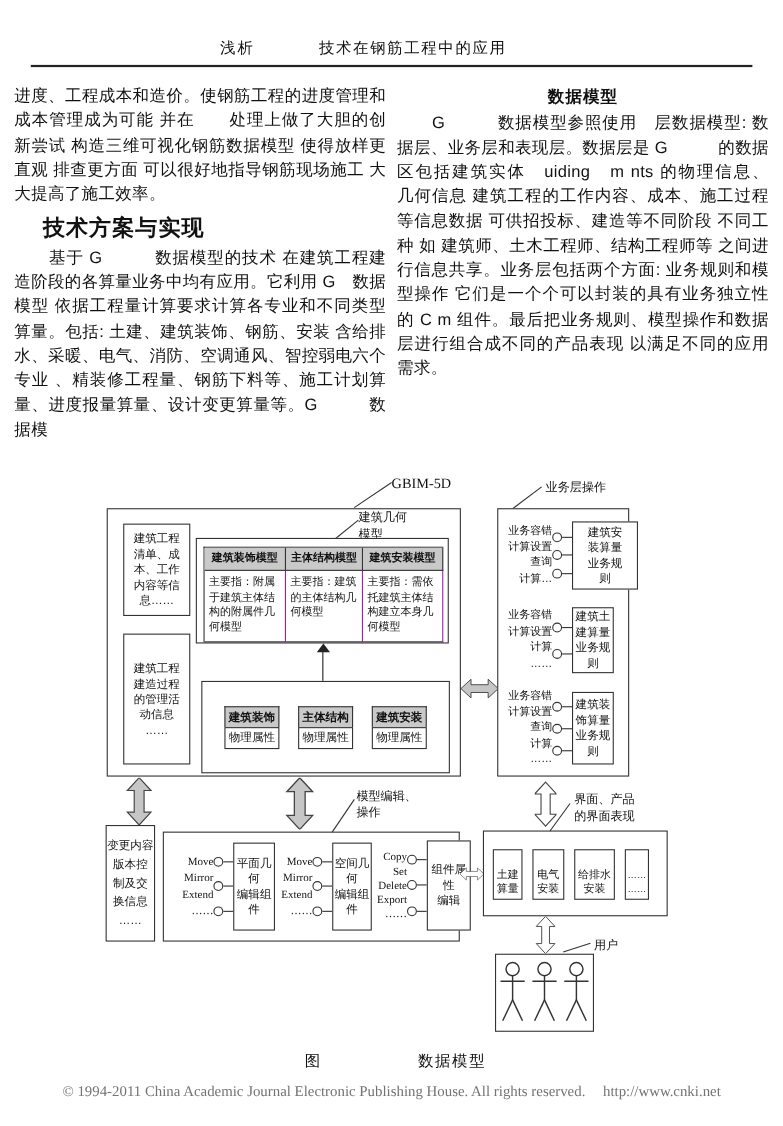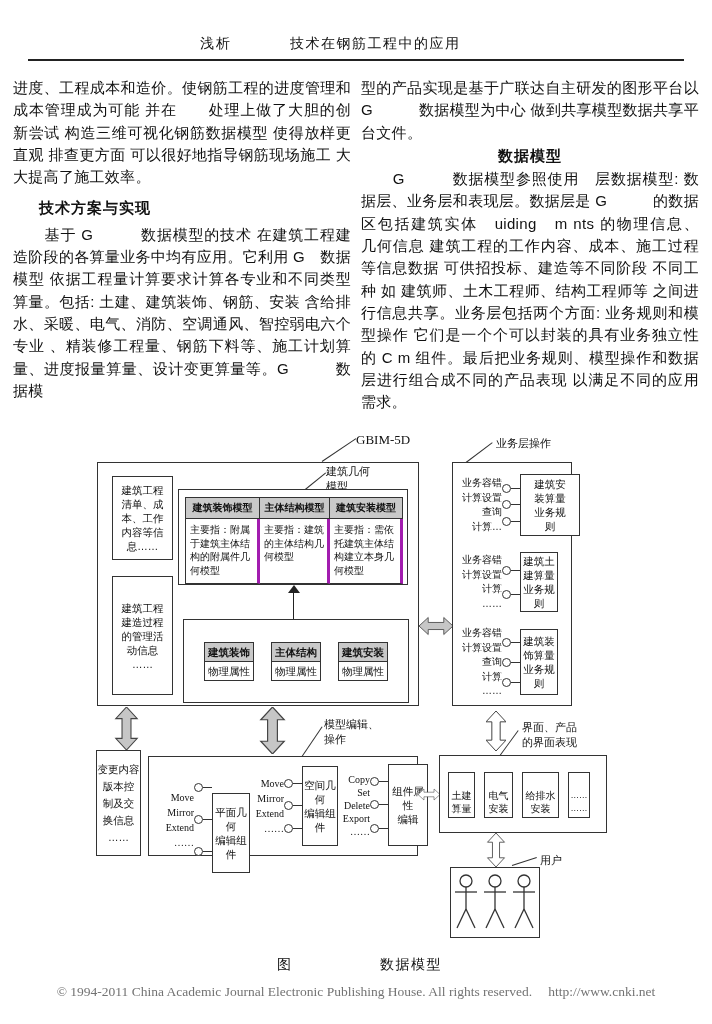--- a/index.html
+++ b/index.html
@@ -9,38 +9,38 @@
 
   
   .hdr-topic{position:absolute;left:200px;top:35px;font-size:14px;letter-spacing:2px;}
   .hdr-title{position:absolute;left:290px;top:35px;font-size:14px;letter-spacing:1.5px;}
   .hdr-rule{position:absolute;left:28px;top:59px;width:656px;border-top:2px solid #222;}
 
   
   .cols{position:absolute;left:13px;top:77px;width:686px;display:flex;gap:10px;}
   .col{width:338px;font-size:15px;line-height:22.3px;text-align:justify;letter-spacing:0.3px;}
   .col p{margin:0;}
-  .h-left{margin:9px 0 4px 26px;font-size:15px;font-weight:bold;letter-spacing:1px;}
+  .h-left{margin:9px 0 4px 26px;font-size:20px;font-weight:bold;letter-spacing:1px;}
   .h-right{margin:1px 0 1px 0;text-align:center;font-size:15px;font-weight:bold;letter-spacing:1px;}
 
   
   .diagram{position:absolute;left:0;top:430px;width:712px;height:530px;font-size:10.5px;line-height:14px;}
   .box{position:absolute;border:1px solid #333;background:#fff;box-sizing:border-box;}
   .lead{position:absolute;height:0;border-top:1px solid #333;transform-origin:left center;}
   .lbl{position:absolute;background:transparent;font-size:11px;line-height:15px;}
 
   .big-box{left:97px;top:32px;width:322px;height:244px;border-width:1.5px;}
   .gbim-label{left:356px;top:2px;font-family:"Liberation Serif","DejaVu Serif",serif;font-size:13px;}
   .info1{left:112px;top:46px;width:61px;height:84px;display:flex;align-items:center;justify-content:center;text-align:center;}
   .info2{left:112px;top:146px;width:61px;height:119px;display:flex;align-items:center;justify-content:center;text-align:center;}
   .geo-label{left:326px;top:34px;}
   .geo-box{left:178px;top:59px;width:230px;height:96px;}
   .geo-table{position:absolute;left:6px;top:7px;display:grid;grid-template-columns:74px 70px 73px;border:1px solid #333;border-right:none;border-bottom:none;}
   .geo-th{background:#c9c9c9;font-weight:bold;text-align:center;padding:3px 0;border-right:1px solid #333;border-bottom:1px solid #333;font-size:10px;}
-  .geo-td{padding:4px 3px 6px 4px;border-right:3px solid #a21caf;border-bottom:1px solid #333;font-size:10px;line-height:13.5px;}
+  .geo-td{padding:4px 3px 6px 4px;border-right:1px solid #a21caf;border-bottom:1px solid #333;font-size:10px;line-height:13.5px;}
   .up-line{position:absolute;left:293px;top:162px;height:27px;border-left:1.5px solid #222;}
   .up-head{position:absolute;left:288px;top:155px;width:0;height:0;border-left:6px solid transparent;border-right:6px solid transparent;border-bottom:8px solid #222;}
   .phys-box{left:183px;top:189px;width:226px;height:84px;display:flex;gap:17px;padding:22px 0 0 20px;}
   .mini{width:50px;}
   .mini-h{border:1px solid #333;border-bottom:none;background:#c9c9c9;font-weight:bold;text-align:center;padding:2px 0;}
   .mini-b{border:1px solid #333;text-align:center;padding:2px 0;background:#fff;}
 
   .biz-label{left:496px;top:6px;}
   .biz-box{left:452px;top:32px;width:120px;height:244px;}
   .grp{position:absolute;display:flex;align-items:center;}
@@ -92,21 +92,20 @@
   <span class="hdr-title">技术在钢筋工程中的应用</span>
   <div class="hdr-rule"></div>
 
   <div class="cols">
     <div class="col">
       <p>进度、工程成本和造价。使钢筋工程的进度管理和成本管理成为可能 并在　　处理上做了大胆的创新尝试 构造三维可视化钢筋数据模型 使得放样更直观 排查更方面 可以很好地指导钢筋现场施工 大大提高了施工效率。</p>
       <div class="h-left">技术方案与实现</div>
       <p>　　基于 G　　　数据模型的技术 在建筑工程建造阶段的各算量业务中均有应用。它利用 G　数据模型 依据工程量计算要求计算各专业和不同类型算量。包括: 土建、建筑装饰、钢筋、安装 含给排水、采暖、电气、消防、空调通风、智控弱电六个专业 、精装修工程量、钢筋下料等、施工计划算量、进度报量算量、设计变更算量等。G　　　数据模</p>
     </div>
     <div class="col">
-      <p>型的产品实现是基于广联达自主研发的图形平台以 G　　　数据模型为中心 做到共享模型数据共享平台文件。</p>
       <div class="h-right">数据模型</div>
       <p>　　G　　　数据模型参照使用　层数据模型: 数据层、业务层和表现层。数据层是 G　　　的数据区包括建筑实体　uiding　m nts 的物理信息、　几何信息 建筑工程的工作内容、成本、施工过程等信息数据 可供招投标、建造等不同阶段 不同工种 如 建筑师、土木工程师、结构工程师等 之间进行信息共享。业务层包括两个方面: 业务规则和模型操作 它们是一个个可以封装的具有业务独立性的 C m 组件。最后把业务规则、模型操作和数据层进行组合成不同的产品表现 以满足不同的应用需求。</p>
     </div>
   </div>
 
   <div class="diagram">
 
     <span class="lbl gbim-label">GBIM-5D</span>
     <div class="lead" style="left:322px;top:31px;width:41px;transform:rotate(-34deg);"></div>
 
@@ -265,21 +264,21 @@
           </div>
         <div class="crow">
             <div class="dot"></div>
             <div class="hl"></div>
           </div>
         <div class="crow">
             <div class="dot"></div>
             <div class="hl"></div>
           </div>
       </div>
-      <div class="grp-box pre" style="width:38px;height:80px;margin-top:27px;">平面几
+      <div class="grp-box pre" style="width:38px;height:80px;">平面几
 何
 编辑组
 件</div>
     </div>
 
     <div class="grp" style="left:244px;top:336px;">
       <div class="ops-latin pre" style="width:40px;">Move
 Mirror
 Extend
 ……</div>

